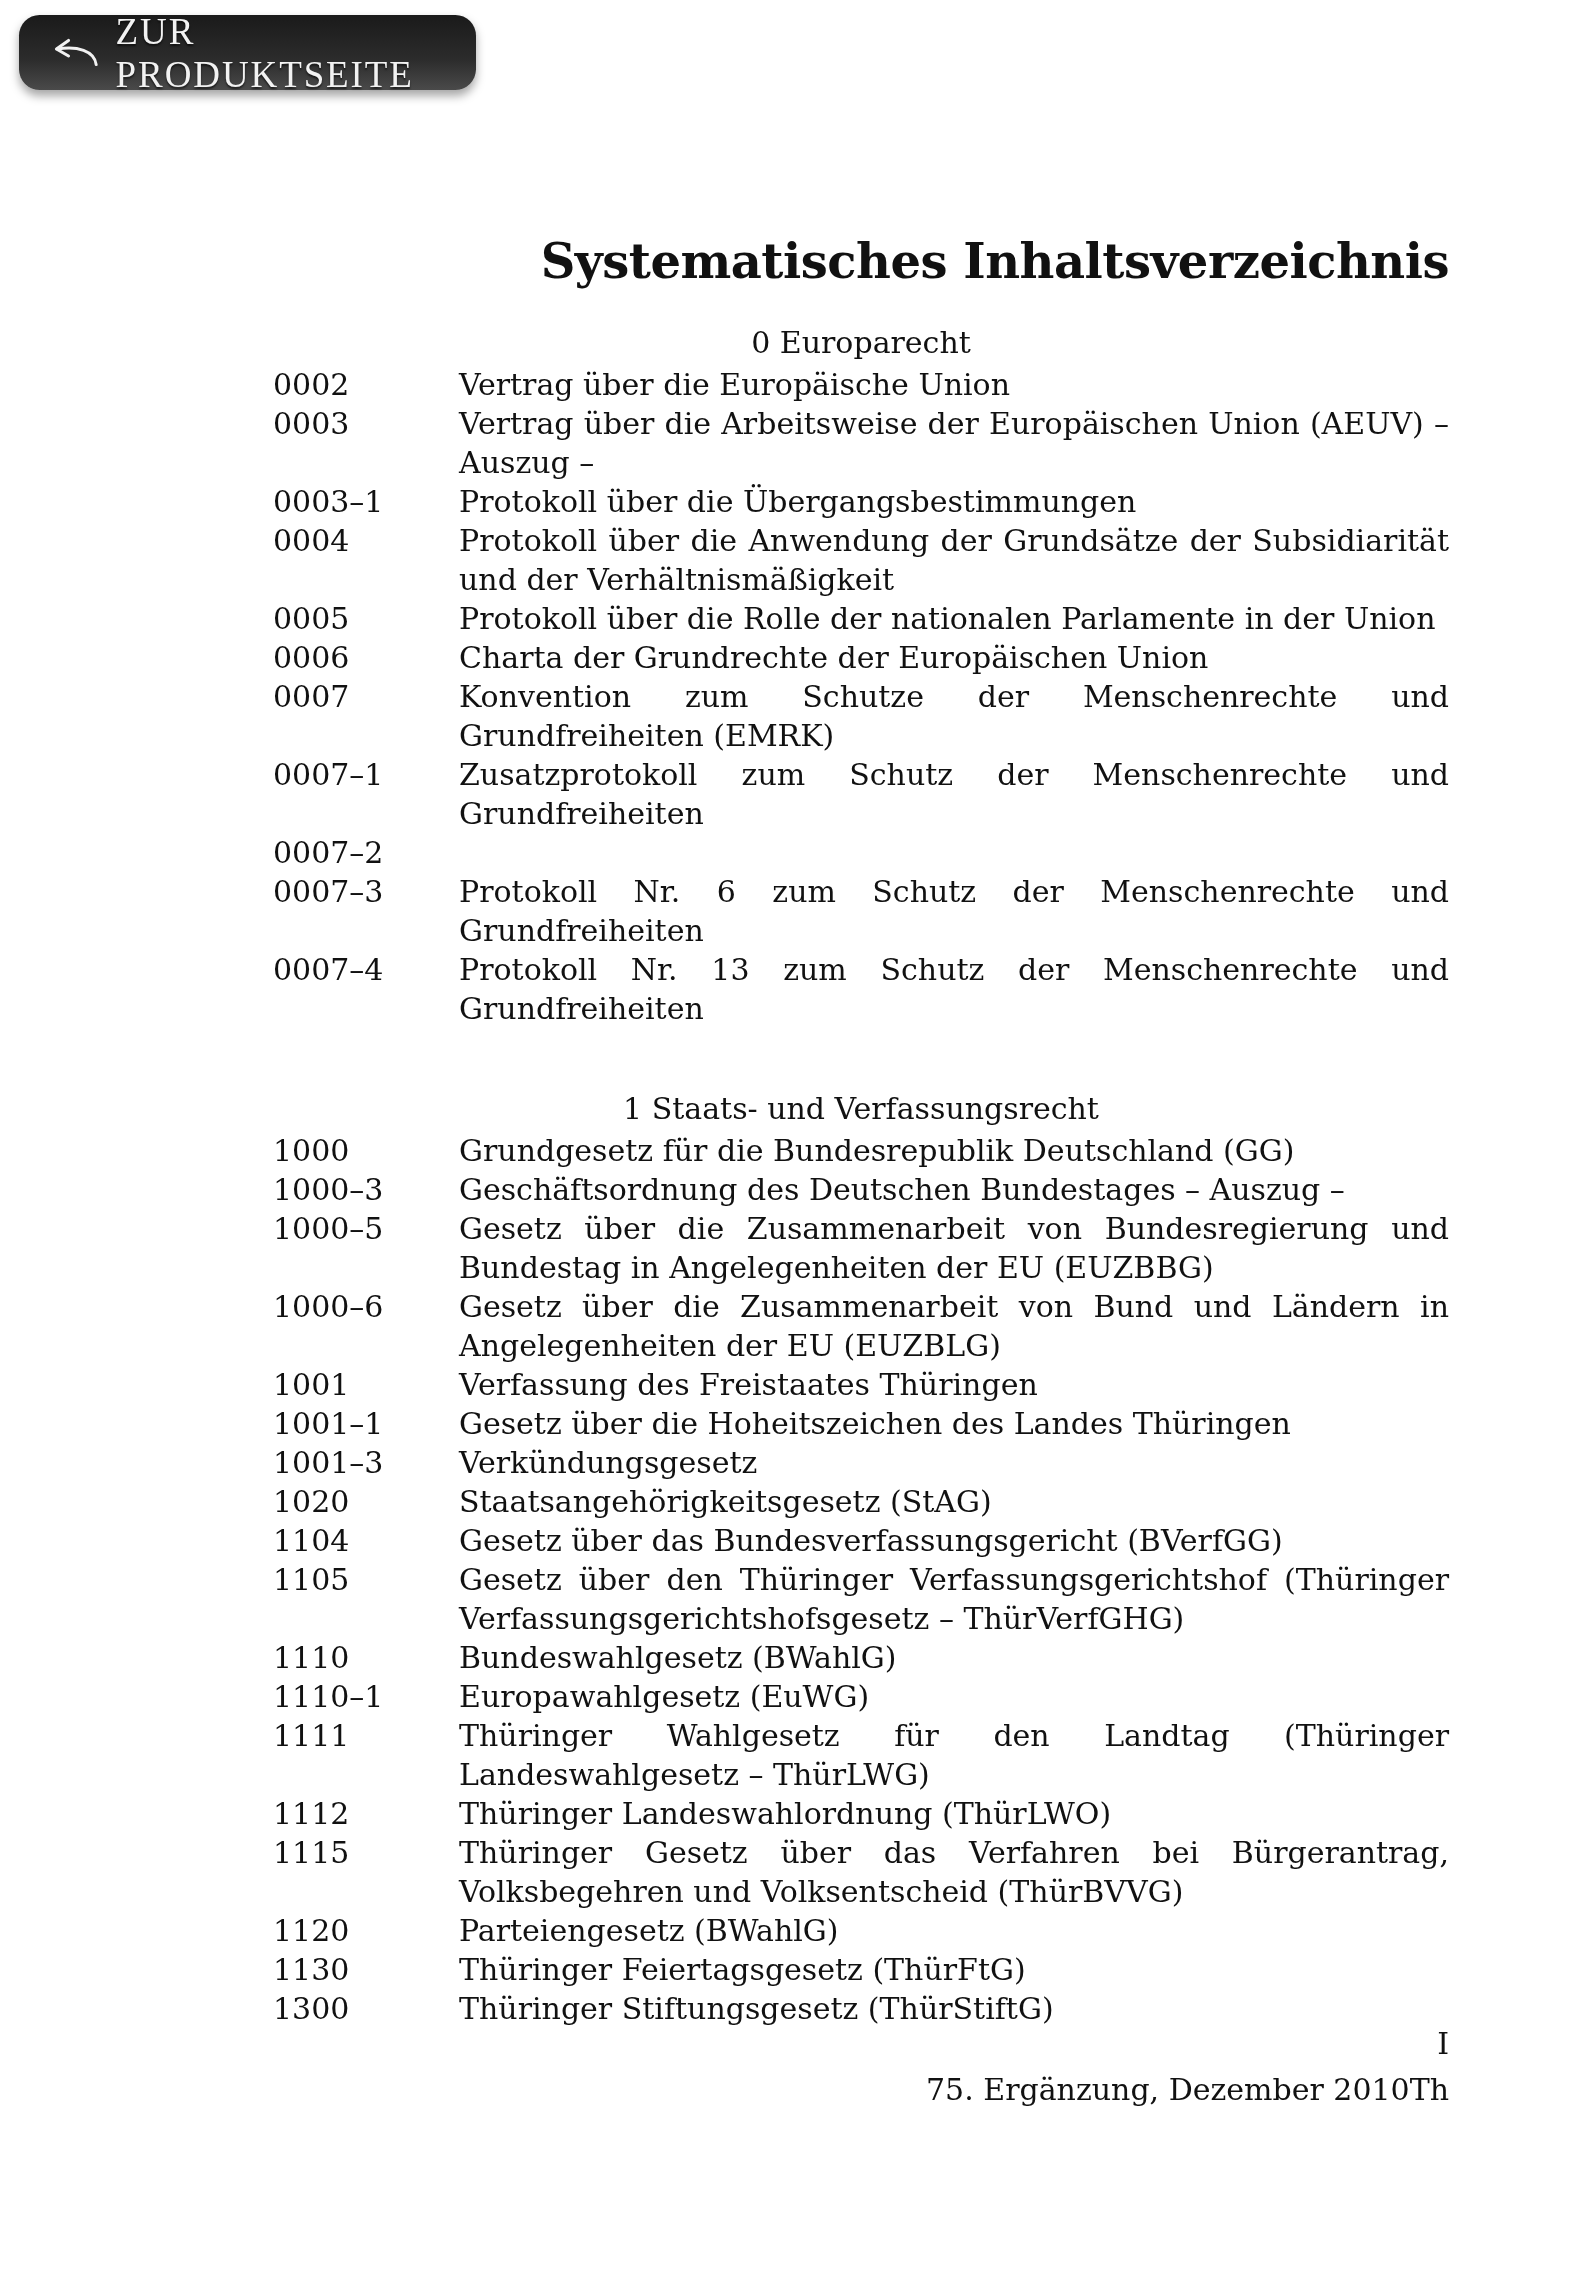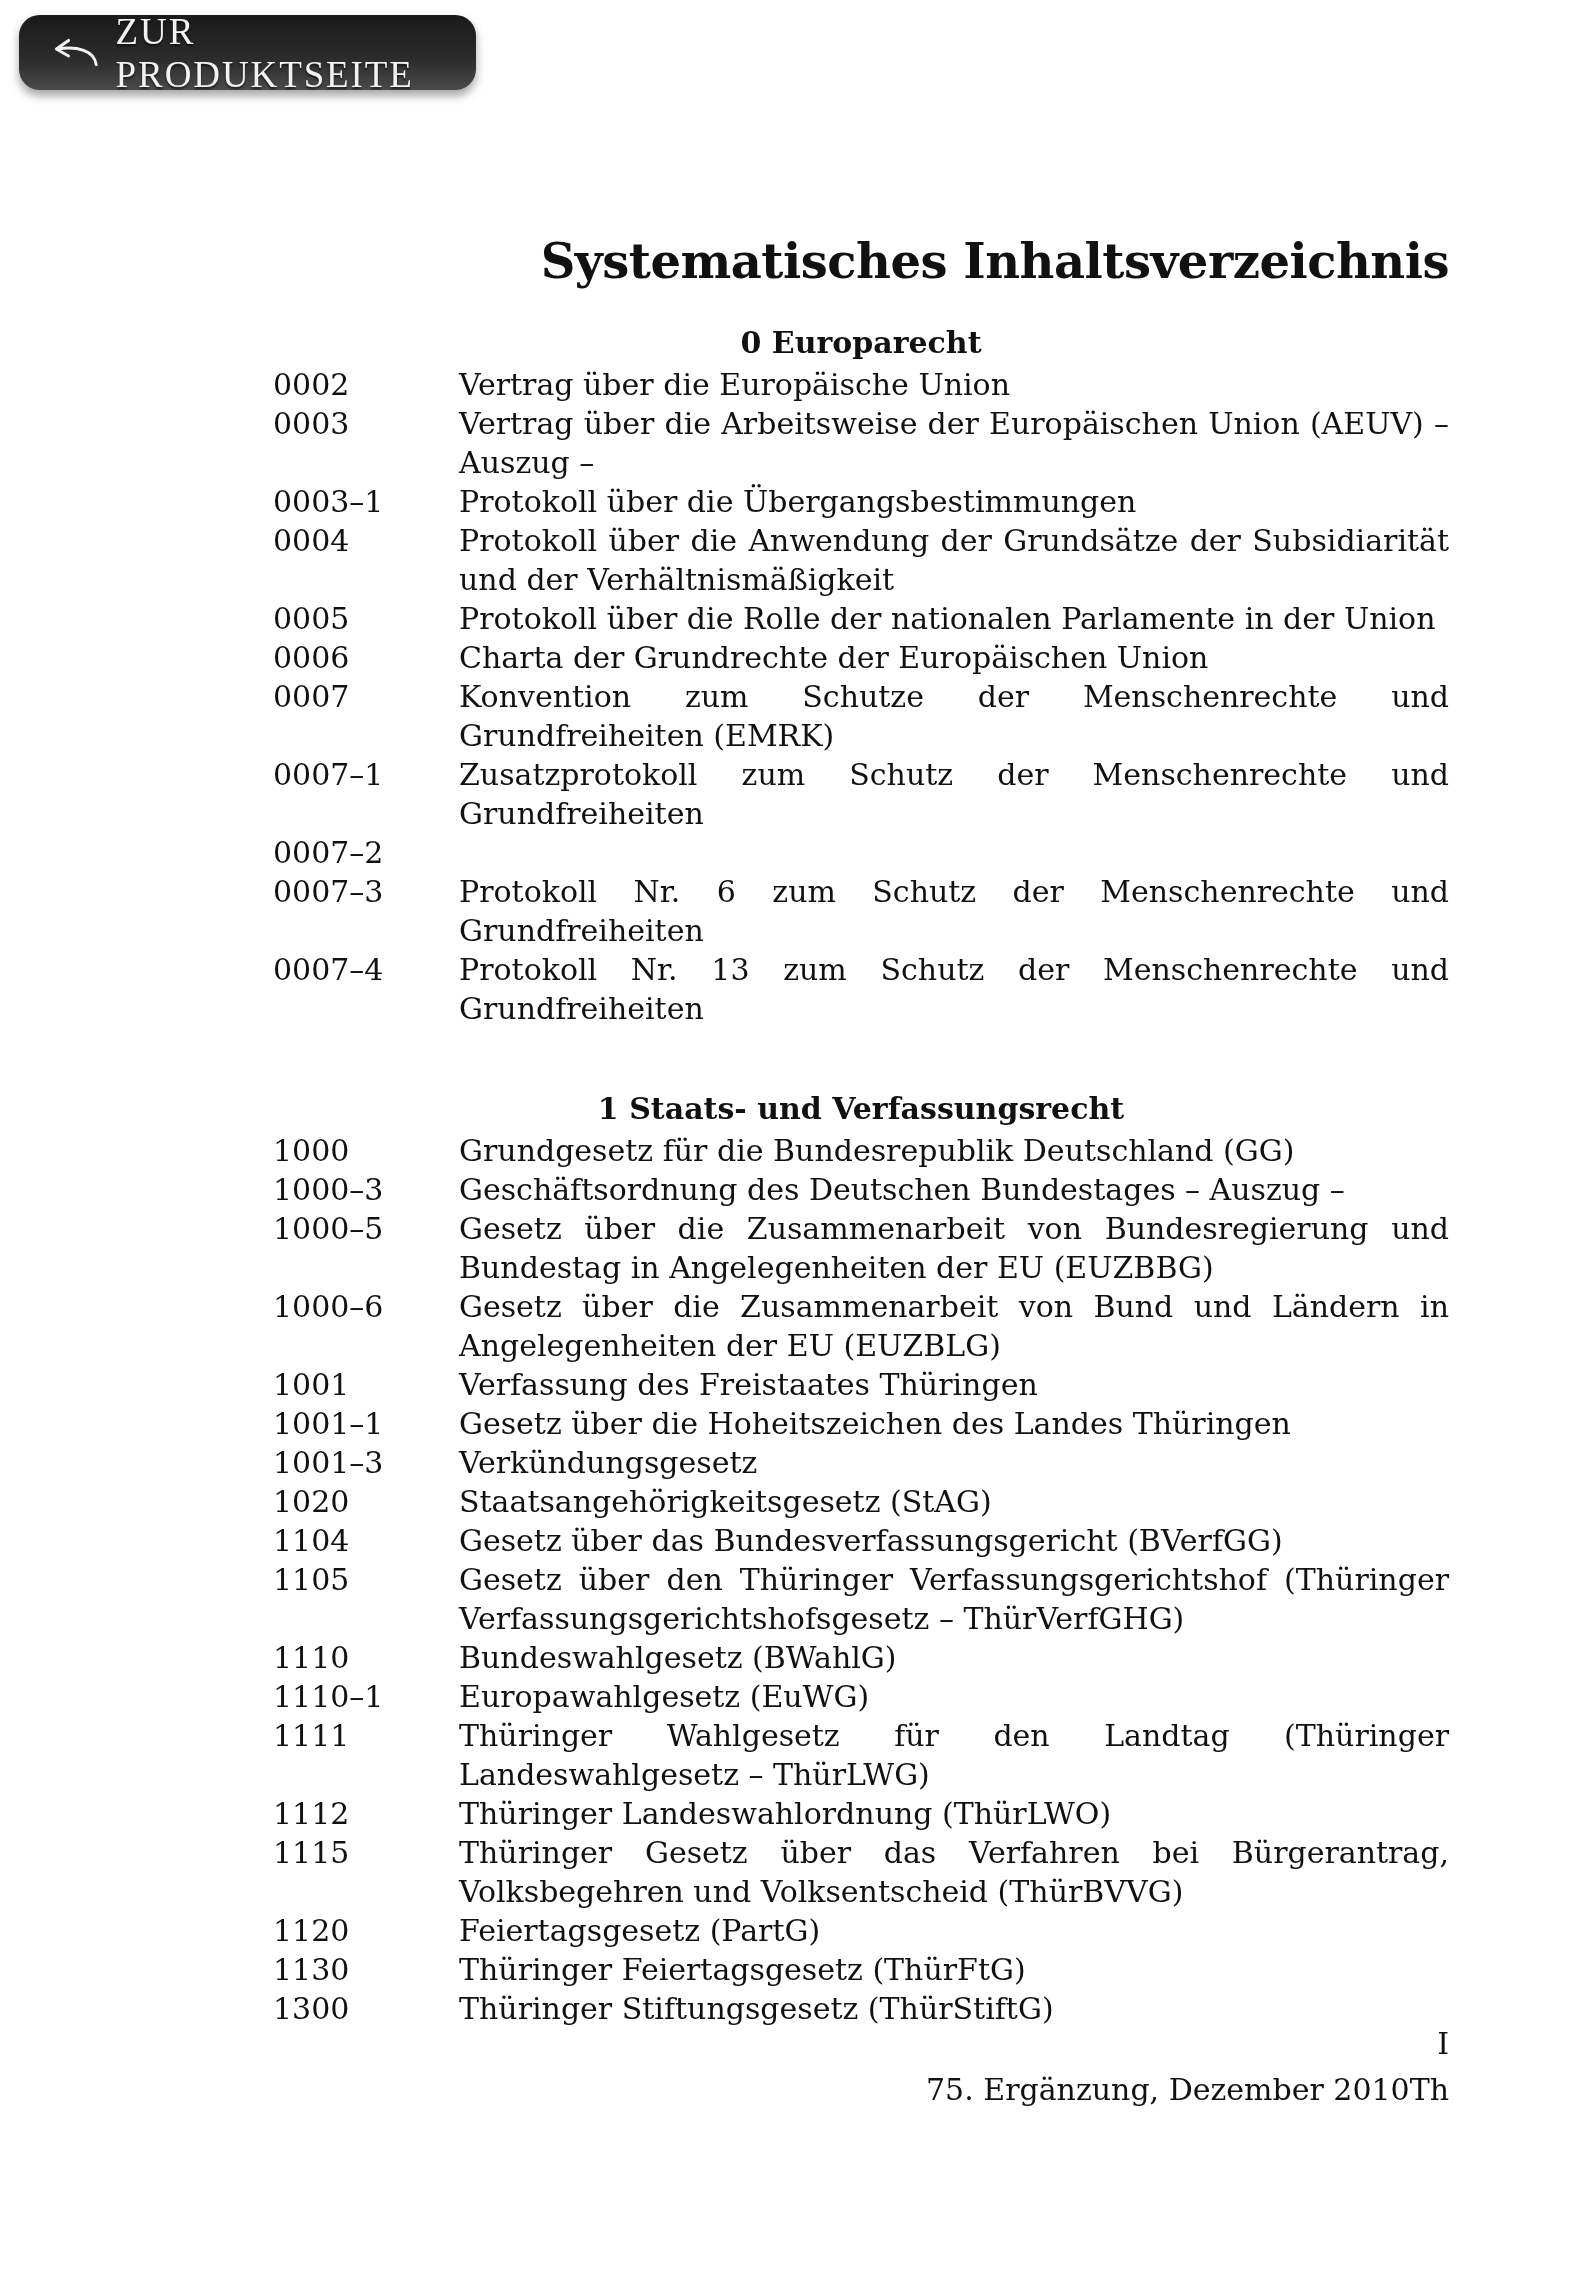--- a/index.html
+++ b/index.html
@@ -16,21 +16,21 @@
   .back-btn .arrow { width: 56px; height: 37px; margin-left: 34px; }
   .back-btn .label {
     color: #f2f2f2; font-family: Liberation Serif, serif;
     font-size: 37px; letter-spacing: 1.9px; margin-left: 11.2px;
     text-shadow: 0 1.9px 1.9px rgba(0,0,0,0.6);
   }
 
   .page { position: absolute; left: 273px; width: 1176px; top: 224px; }
   .title { text-align: right; font-weight: bold; font-size: 48px;
            letter-spacing: -0.5px; margin: 0; height: 75px; line-height: 75px; }
-  .section-head { text-align: center; font-weight: bold; font-size: 30px;
+  .section-head { text-align: center; font-weight: normal; font-size: 30px;
                   height: 45px; line-height: 45px; }
   .sec0 { margin-top: 20.5px; }
   .sec1 { margin-top: 58px; }
 
   .entry { display: flex; font-size: 30px; line-height: 39px; }
   .entry .num { width: 186px; flex: 0 0 186px; }
   .entry .txt { flex: 1; text-align: justify; text-align-last: left; }
 
   .footer { position: absolute; left: 273px; width: 1176px; top: 2025px;
             font-size: 30px; line-height: 38px; }
@@ -158,21 +158,21 @@
         <div class="entry">
           <span class="num">1112</span>
           <span class="txt">Thüringer Landeswahlordnung (ThürLWO)</span>
         </div>
         <div class="entry">
           <span class="num">1115</span>
           <span class="txt">Thüringer Gesetz über das Verfahren bei Bürgerantrag, Volksbegeh­ren und Volksentscheid (ThürBVVG)</span>
         </div>
         <div class="entry">
           <span class="num">1120</span>
-          <span class="txt">Feiertagsgesetz (PartG)</span>
+          <span class="txt">Parteiengesetz (BWahlG)</span>
         </div>
         <div class="entry">
           <span class="num">1130</span>
           <span class="txt">Thüringer Feiertagsgesetz (ThürFtG)</span>
         </div>
         <div class="entry">
           <span class="num">1300</span>
           <span class="txt">Thüringer Stiftungsgesetz (ThürStiftG)</span>
         </div>
       </div>

